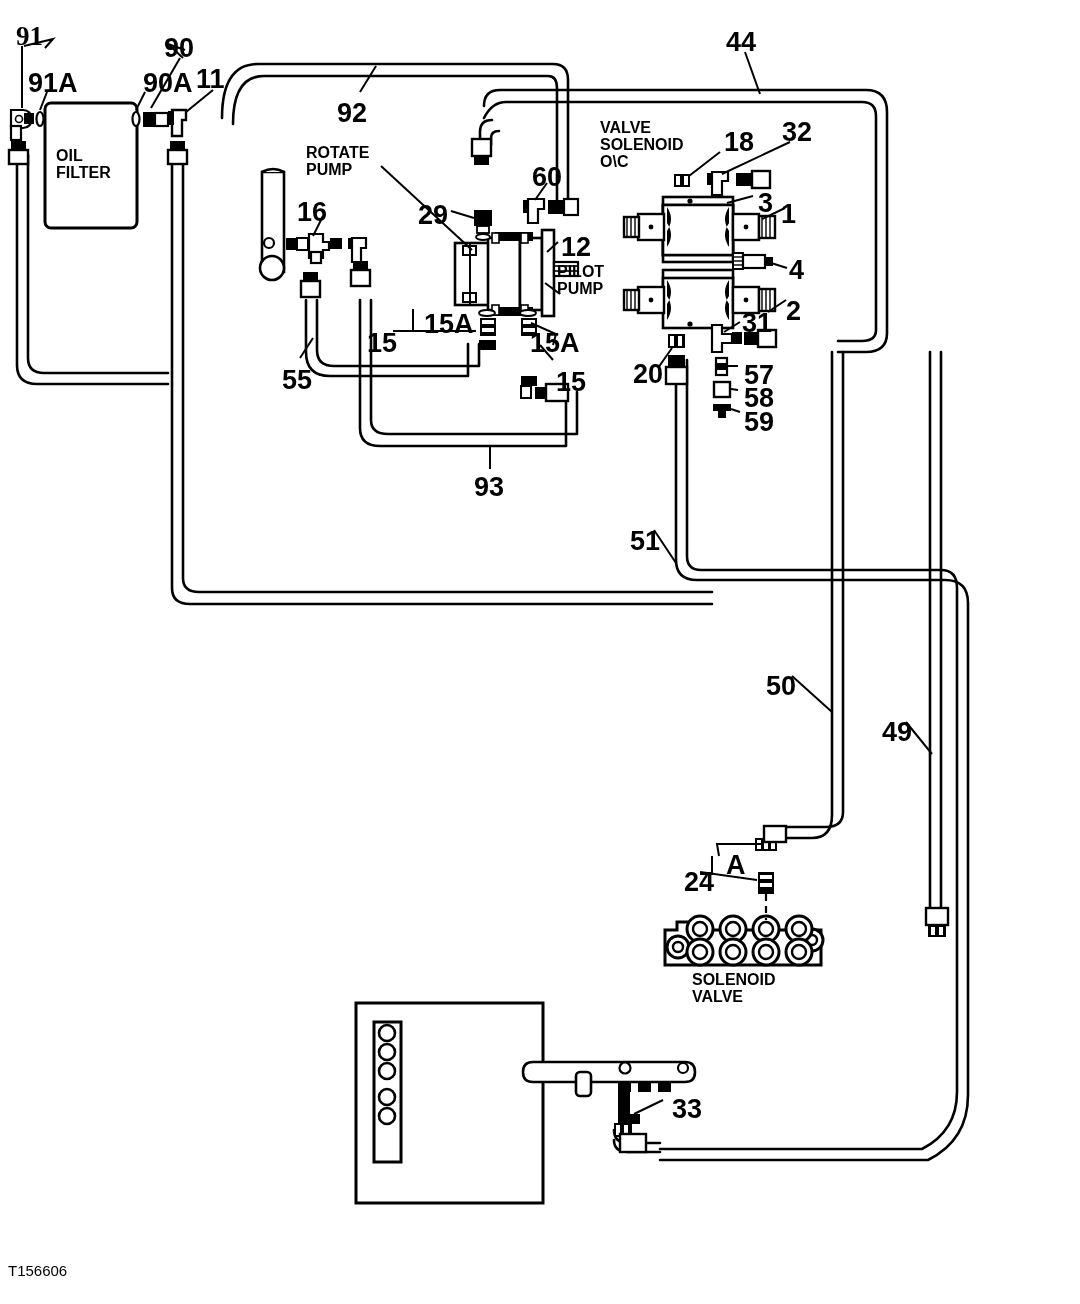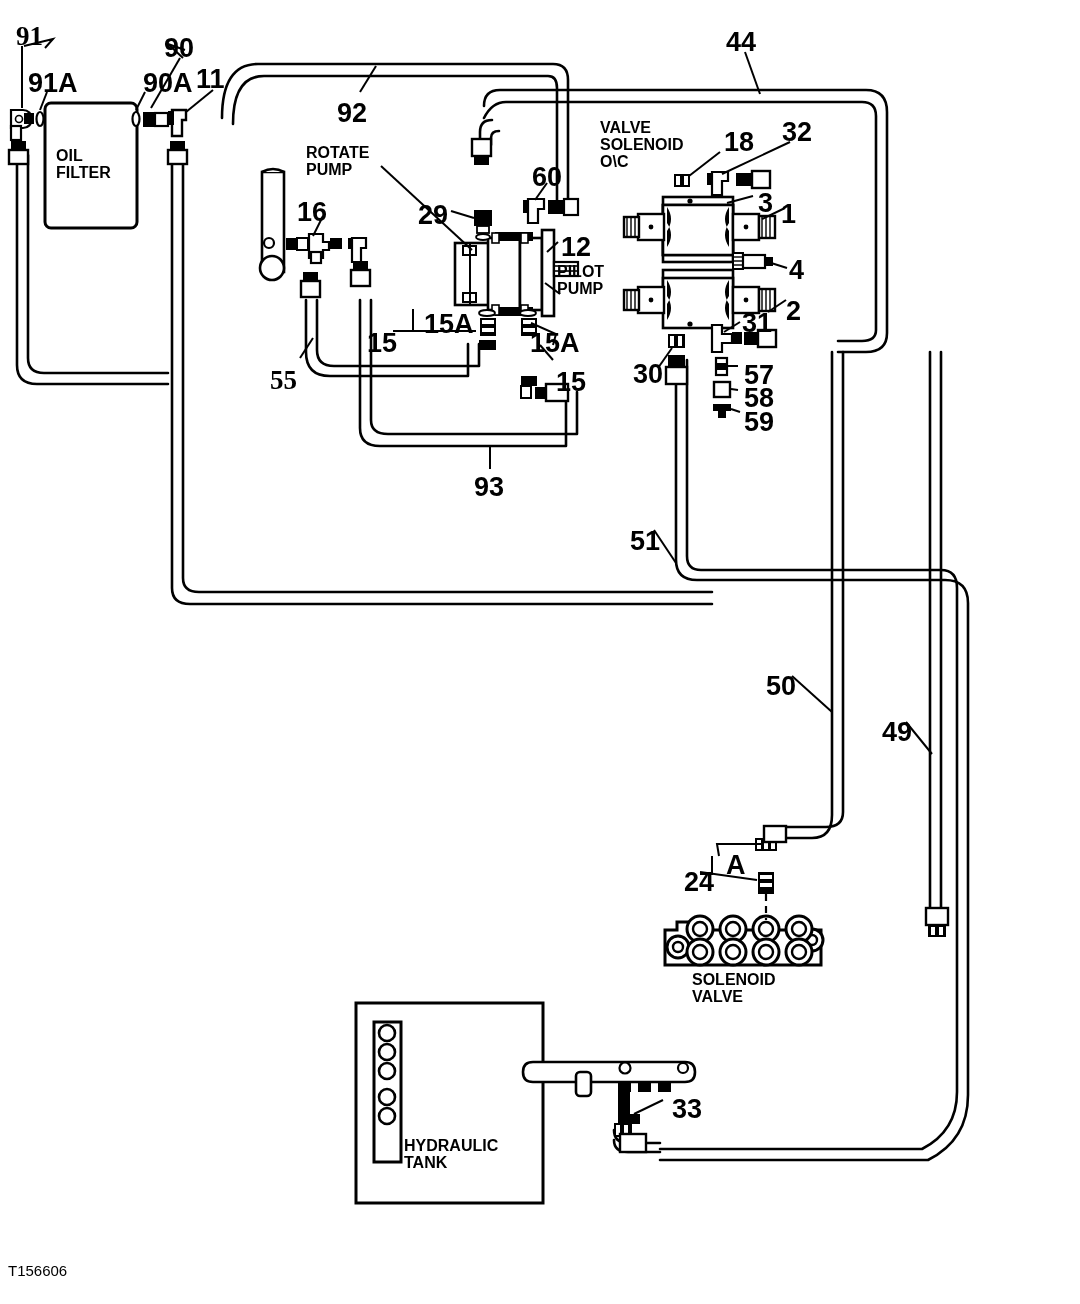--- a/index.html
+++ b/index.html
@@ -358,50 +358,49 @@
 <div class="lbl nm" style="left:56px;top:148px;"><span>OIL</span><br><span>FILTER</span></div>
 
 <div class="lbl nm" style="left:306px;top:145px;"><span>ROTATE</span><br><span>PUMP</span></div>
 
 <div class="lbl nm" style="left:557px;top:264px;"><span>PILOT</span><br><span>PUMP</span></div>
 
 <div class="lbl nm" style="left:600px;top:120px;"><span>VALVE</span><br><span>SOLENOID</span><br><span>O\C</span></div>
 
 <div class="lbl nm" style="left:692px;top:972px;"><span>SOLENOID</span><br><span>VALVE</span></div>
 
-<div class="lbl nm" style="left:404px;top:1138px;"><span>HYDRAULIC</span><br><span>TANK</span></div>
 
 <div id="callout-layer">
       <div class="lbl n" style="left: 16px; top: 22px; font-family: Liberation Serif, serif;">91</div>
       <div class="lbl n" style="left: 28px; top: 69px;">91A</div>
       <div class="lbl n" style="left: 164px; top: 34px;">90</div>
       <div class="lbl n" style="left: 110px; top: 69px; margin-left: 33px;">90A</div>
       <div class="lbl n" style="left: 196px; top: 65px;">11</div>
       <div class="lbl n" style="left: 337px; top: 99px;">92</div>
       <div class="lbl n" style="left: 726px; top: 28px;">44</div>
       <div class="lbl n" style="left: 724px; top: 128px;">18</div>
       <div class="lbl n" style="left: 782px; top: 118px;">32</div>
       <div class="lbl n" style="left: 758px; top: 189px;">3</div>
       <div class="lbl n" style="left: 781px; top: 200px;">1</div>
       <div class="lbl n" style="left: 789px; top: 256px;">4</div>
       <div class="lbl n" style="left: 786px; top: 297px;">2</div>
       <div class="lbl n" style="left: 742px; top: 309px;">31</div>
-      <div class="lbl n" style="left: 633px; top: 360px;">30</div>
+      <div class="lbl n" style="left: 633px; top: 360px;">20</div>
       <div class="lbl n" style="left: 744px; top: 361px;">57</div>
       <div class="lbl n" style="left: 744px; top: 384px;">58</div>
       <div class="lbl n" style="left: 744px; top: 408px;">59</div>
       <div class="lbl n" style="left: 532px; top: 163px;">60</div>
       <div class="lbl n" style="left: 418px; top: 201px; text-align: center;">29</div>
       <div class="lbl n" style="left: 297px; top: 198px;">16</div>
       <div class="lbl n" style="left: 561px; top: 233px;">12</div>
       <div class="lbl n" style="left: 424px; top: 310px;">15A</div>
       <div class="lbl n" style="left: 367px; top: 329px;">15</div>
       <div class="lbl n" style="left: 530px; top: 329px;">15A</div>
       <div class="lbl n" style="left: 556px; top: 368px;">15</div>
-      <div class="lbl n" style="left: 270px; top: 366px; font-family: Liberation Serif, serif;">55</div>
+      <div class="lbl n" style="left: 282px; top: 366px;">55</div>
       <div class="lbl n" style="left: 474px; top: 473px;">93</div>
       <div class="lbl n" style="left: 630px; top: 527px;">51</div>
       <div class="lbl n" style="left: 766px; top: 672px;">50</div>
       <div class="lbl n" style="left: 882px; top: 718px;">49</div>
       <div class="lbl n" style="left: 684px; top: 868px;">24</div>
       <div class="lbl n" style="left: 726px; top: 851px;">A</div>
       <div class="lbl n" style="left: 672px; top: 1095px;">33</div>
     </div>
 
 <div class="dwg">T156606</div>

